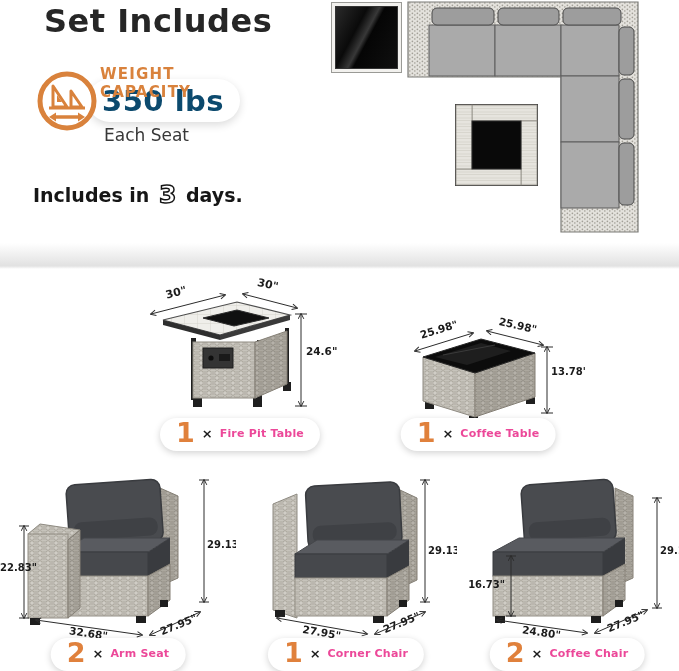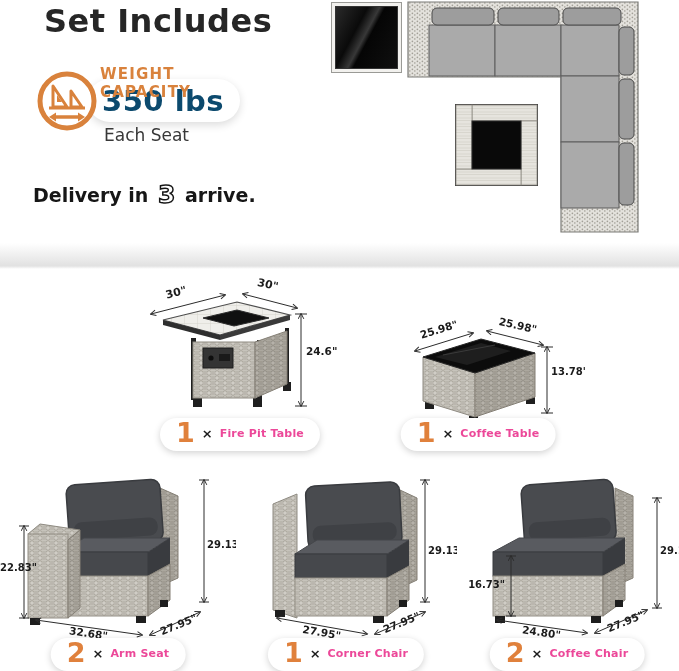--- a/index.html
+++ b/index.html
@@ -86,23 +86,23 @@
       <path d="M42,42.5 L49,47 L42,51.5 Z" fill="#D9823C"></path>
     </svg>
     <div class="abs cap-label">WEIGHT CAPACITY</div>
     <div class="abs pill350">
       <span>350 lbs</span>
     </div>
     <div class="abs seat">Each Seat</div>
   </div>
 
   <div class="abs delivery">
-    <div><span>Delivery in</span>
+    <div><span>Includes in</span>
       <span class="boxnum">3</span>
-      <span>arrive.</span></div>
+      <span>days.</span></div>
   </div>
 
   <div class="abs coffee-top">
     <div class="glass"></div>
   </div>
 
   <svg class="abs" style="left:406px;top:0" width="234" height="234" viewBox="0 0 234 234">
 
     <path d="M2,2 H232 V232 H155 V77 H2 Z" fill="url(#dots)" stroke="#7a7a76" stroke-width="1.2"></path>
 

